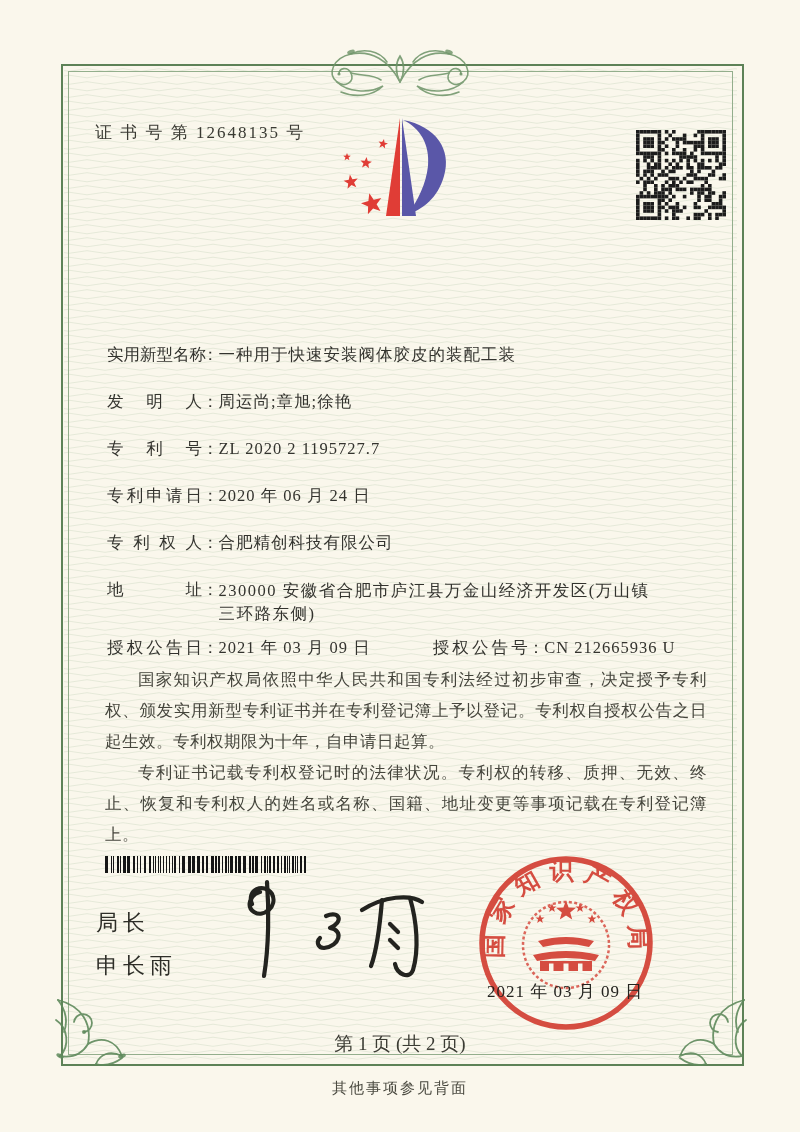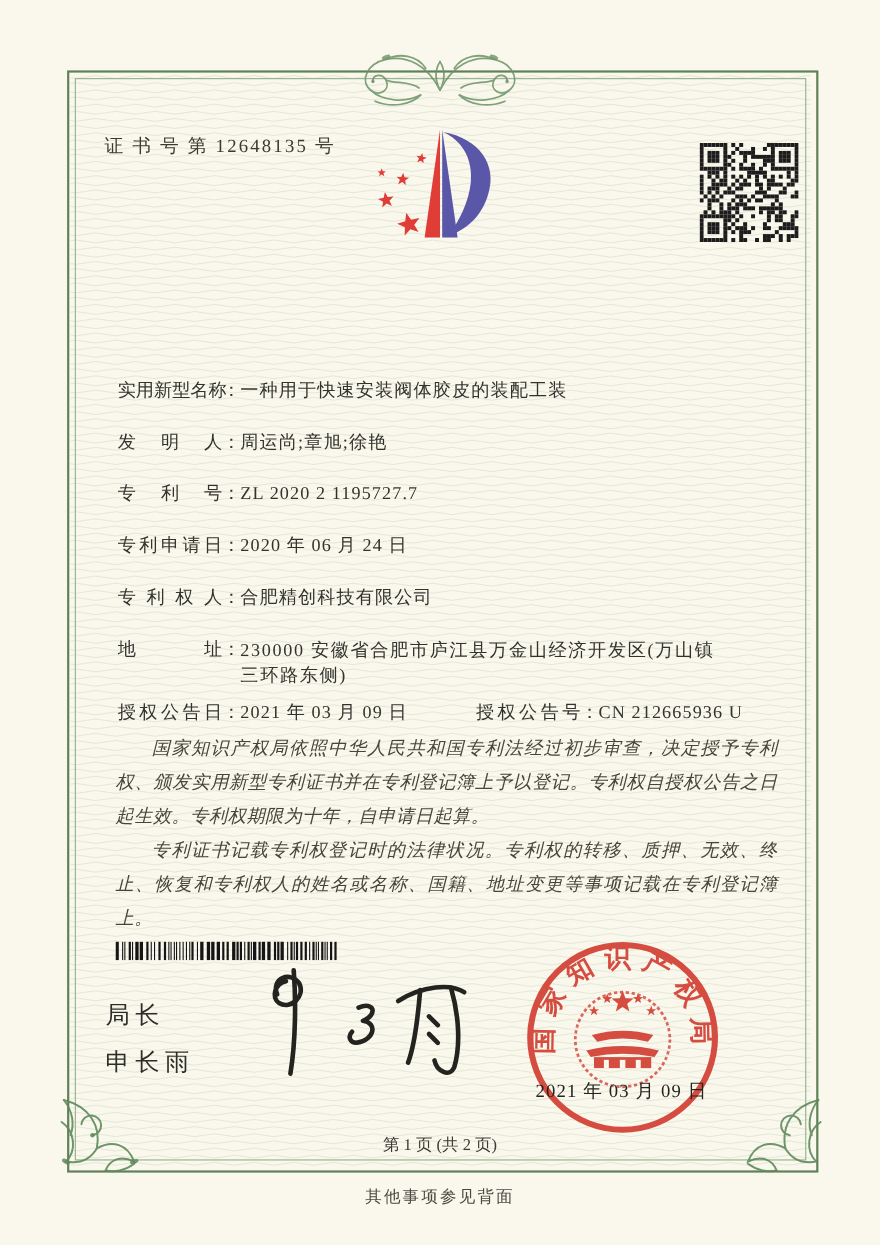--- a/index.html
+++ b/index.html
@@ -26,35 +26,35 @@
   .fields{position:absolute;left:107px;top:344px;width:606px;font-size:16.5px;line-height:22px;}
   .row{margin-bottom:25px;white-space:nowrap;}
   .row.address{margin-bottom:12px;}
   .lbl{display:inline-block;width:95px;text-align:justify;text-align-last:justify;vertical-align:top;}
   .colon{display:inline-block;vertical-align:top;}
   .val{display:inline-block;vertical-align:top;margin-left:0;letter-spacing:1px;}
   .val.wrap{white-space:normal;width:432px;letter-spacing:1.5px;line-height:23px;}
   .pair2{margin-left:62px;}
   
   .paras{position:absolute;left:105px;top:664px;width:602px;font-size:16.5px;line-height:31px;
-    color:#45453c;text-align:justify;letter-spacing:0.5px;font-style:italic;}
+    color:#45453c;text-align:justify;letter-spacing:0.5px;}
   .paras p{margin:0;text-indent:2em;}
   
   .barcode{position:absolute;left:105px;top:856px;}
   
   .director{position:absolute;left:96px;top:908px;font-size:22px;color:#2e2e28;letter-spacing:5px;}
   .director div{margin-bottom:13px;}
   
   .signature{position:absolute;left:222px;top:874px;}
   
   .seal{position:absolute;left:476px;top:853px;opacity:0.9;}
   .seal-date{position:absolute;left:470px;top:980px;width:190px;text-align:center;
     font-size:17px;color:#23231f;letter-spacing:1px;}
   
-  .page-info{position:absolute;left:0;top:1031px;width:100%;text-align:center;font-size:15px;color:#3c3c34;}
+  .page-info{position:absolute;left:0;top:1031px;width:100%;text-align:center;font-size:19px;color:#3c3c34;}
   .back-note{position:absolute;left:0;top:1079px;width:100%;text-align:center;font-size:15px;color:#4a4a40;letter-spacing:2px;}
   .qr{position:absolute;left:636px;top:130px;}
   .logo{position:absolute;left:336px;top:114px;}
   .ornament-top{position:absolute;left:283px;top:38px;}
   .ornament-bl{position:absolute;left:48px;top:996px;}
   .ornament-br{position:absolute;left:672px;top:996px;transform:scaleX(-1);}
 </style>
 </head>
 <body>
 

